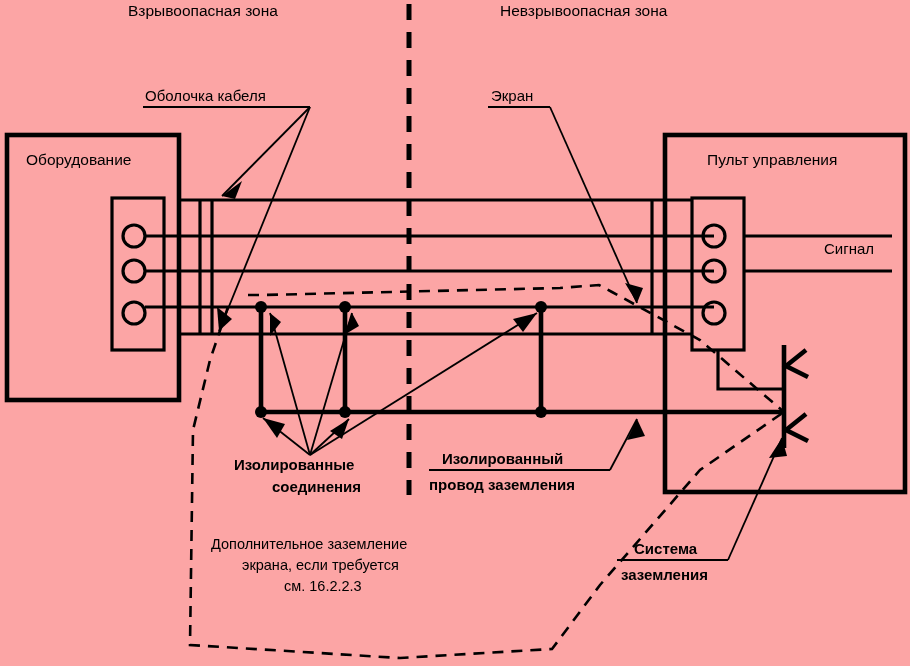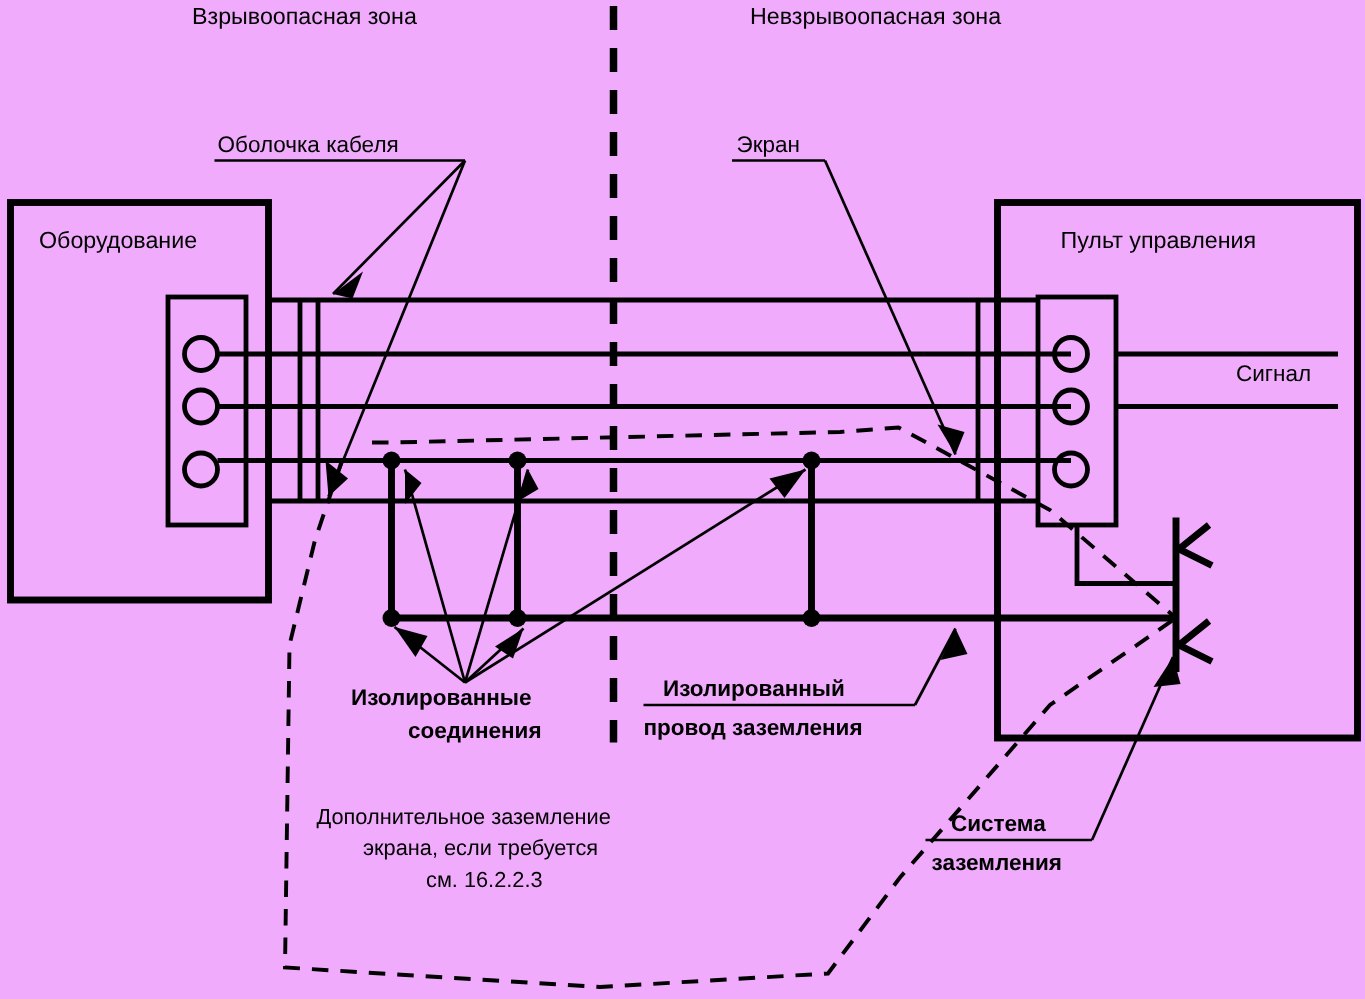--- a/index.html
+++ b/index.html
@@ -4,21 +4,21 @@
 <style>
   html, body {
     margin: 0;
     padding: 0;
     background: #ffffff;
   }
   #diagram-root {
     position: relative;
     width: 910px;
     height: 666px;
-    background: #f0abfc;
+    background: #fca5a5;
     font-family: "Liberation Sans", sans-serif;
     overflow: hidden;
   }
   svg.layer {
     position: absolute;
     left: 0;
     top: 0;
     width: 910px;
     height: 666px;
   }

